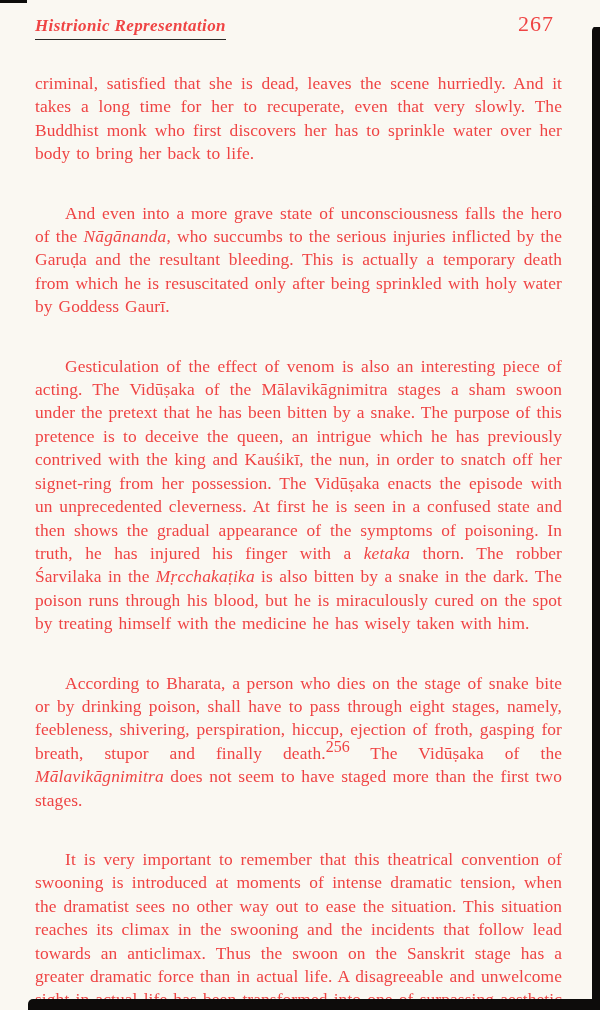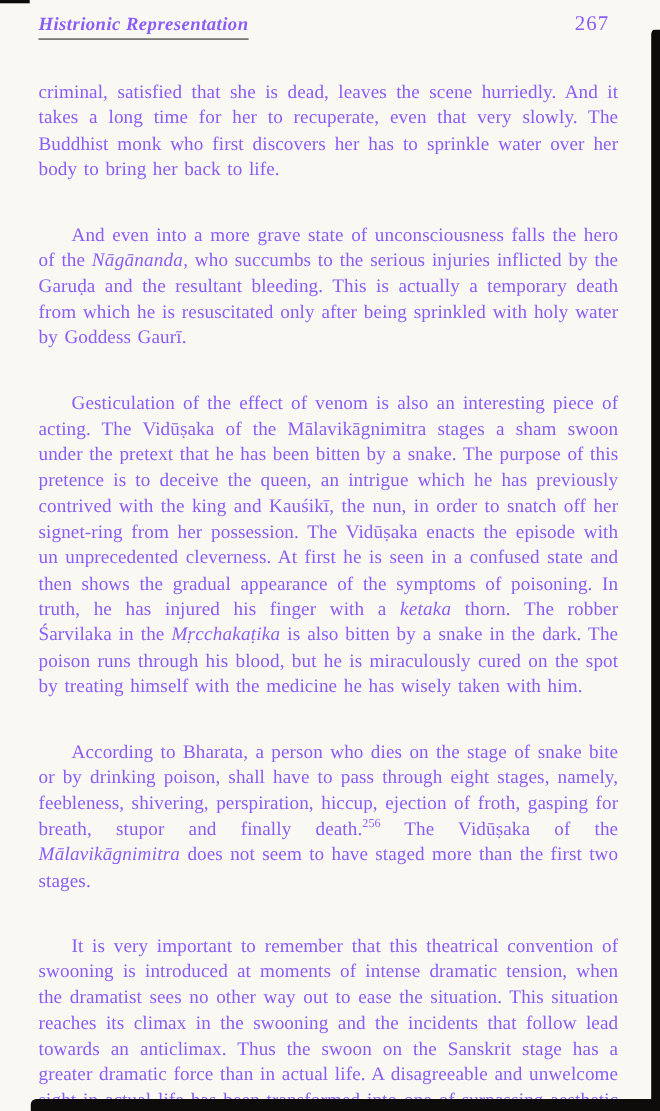--- a/index.html
+++ b/index.html
@@ -11,42 +11,42 @@
     height: 1010px;
     background: #e9e6de;
     overflow: hidden;
   }
   .page {
     position: relative;
     width: 600px;
     height: 1010px;
     background: #faf8f2;
     font-family: "Liberation Serif", "DejaVu Serif", serif;
-    color: #8b5cf6;
+    color: #ef4444;
     box-sizing: border-box;
   }
   .header {
     position: absolute;
     top: 11px;
     left: 35px;
     right: 30px;
     display: flex;
     justify-content: space-between;
     align-items: baseline;
     font-size: 17px;
   }
   .running-title {
     font-style: italic;
     font-weight: 600;
     letter-spacing: 0.4px;
     border-bottom: 1.6px solid #2a2927;
     padding-bottom: 3px;
   }
   .page-number {
-    font-size: 19px;
+    font-size: 22px;
     padding-right: 16px;
     letter-spacing: 1px;
   }
   .page-body {
     position: absolute;
     top: 72px;
     left: 35px;
     width: 527px;
     font-size: 17.4px;
     line-height: 23.4px;
@@ -55,21 +55,21 @@
     letter-spacing: 0.1px;
   }
   .page-body p {
     margin: 0 0 11px 0;
   }
   .page-body p.indent {
     text-indent: 30px;
     margin-top: 36px;
   }
   .page-body sup {
-    font-size: 11px;
+    font-size: 16px;
     line-height: 0;
     vertical-align: super;
     letter-spacing: 0;
   }
   .page-body i {
     letter-spacing: 0.2px;
   }
   .artifact {
     position: absolute;
     background: #0d0c0b;

